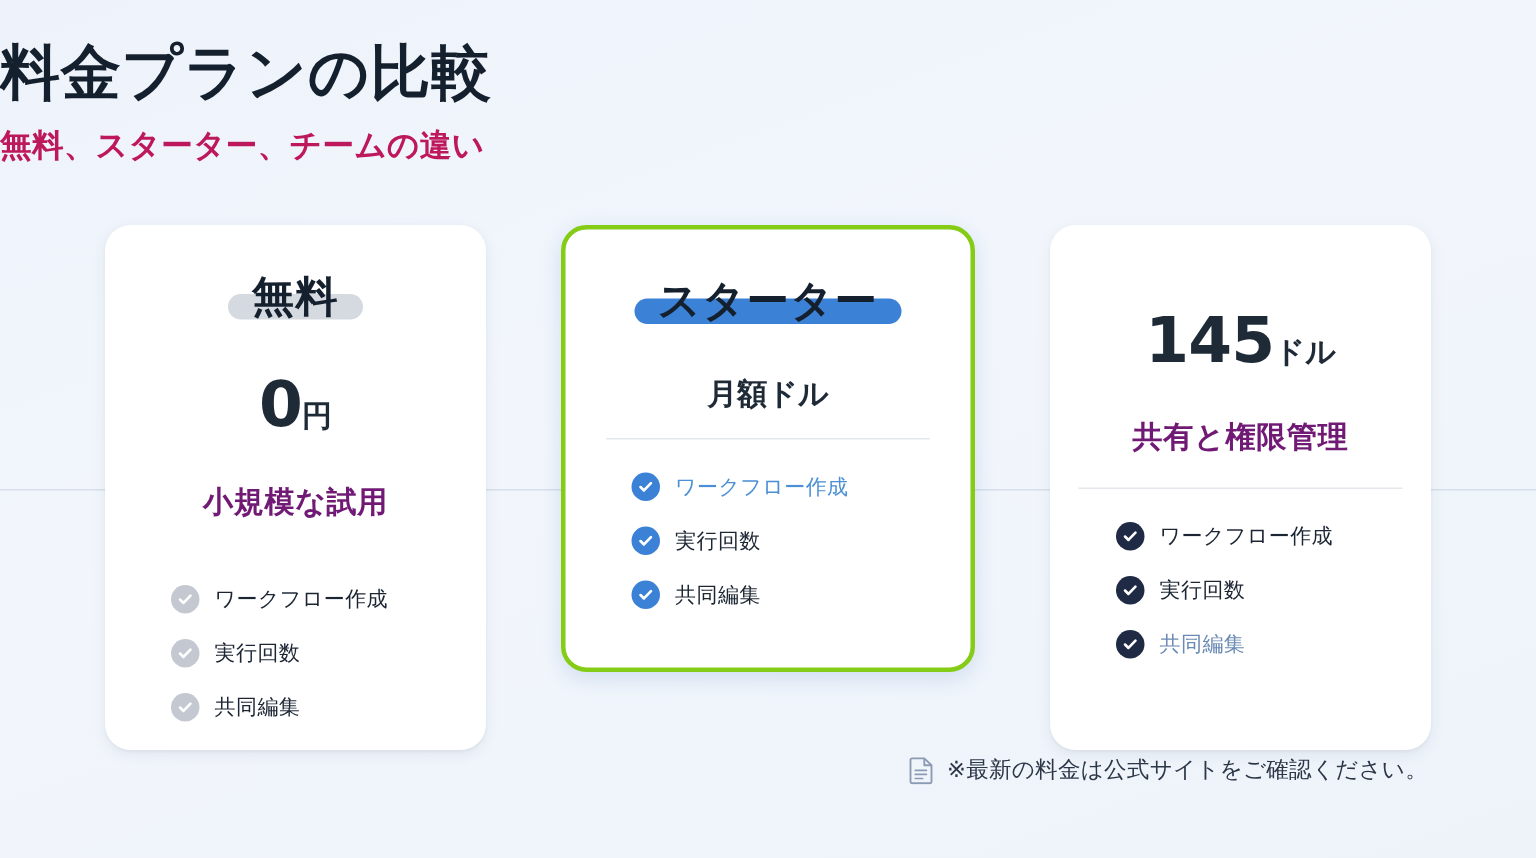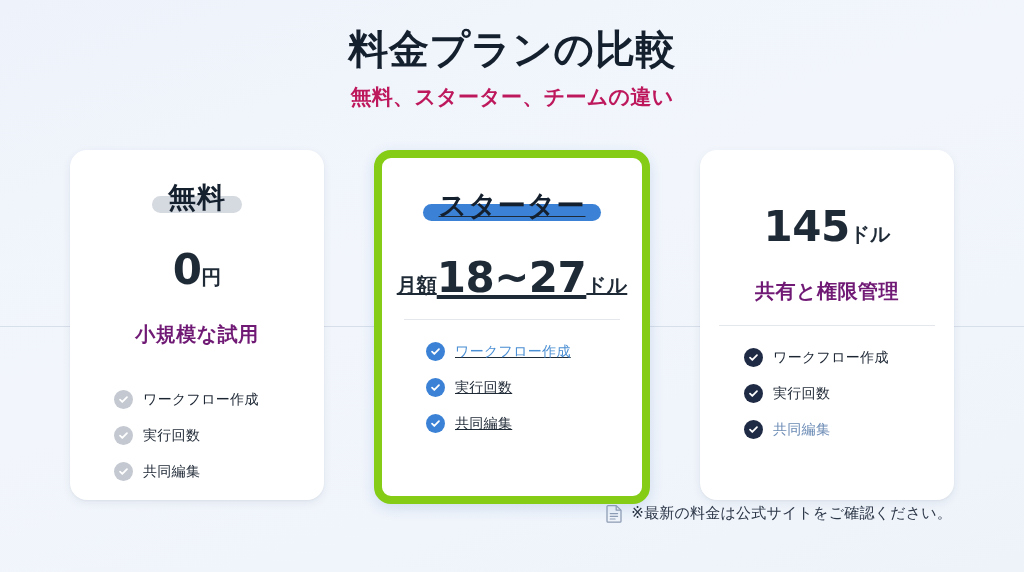--- a/index.html
+++ b/index.html
@@ -33,21 +33,20 @@
     background: #d2dae6;
     opacity: .85;
   }
 
   
   .header {
     position: absolute;
     top: 26px;
     left: 0;
     right: 0;
-    text-align: center;
   }
   .title {
     font-size: 40px;
     font-weight: 700;
     letter-spacing: .5px;
     color: #15202e;
     line-height: 1.18;
     margin: 0;
   }
   .subtitle {
@@ -76,24 +75,23 @@
     background: #ffffff;
     border-radius: 17px;
     box-shadow: 0 3px 10px rgba(31, 50, 85, 0.07), 0 1px 2px rgba(31, 50, 85, 0.05);
     padding: 22px 26px 18px 26px;
     display: flex;
     flex-direction: column;
     align-items: center;
   }
   .card.highlight {
     width: 276px;
-    height: 354px;
-    border: 8px solid #84cc16;
+    height: 298px;
+    border: 3px solid #84cc16;
     box-shadow: 0 4px 14px rgba(37, 99, 180, 0.16);
-    text-decoration: underline;
   }
 
   
   .plan-name-wrap {
     position: relative;
     display: inline-block;
     margin-top: 8px;
     padding: 0 16px 0 16px;
   }
   .plan-pill {
@@ -255,21 +253,20 @@
     </div>
 
     <div class="card highlight">
       <div class="plan-name-wrap">
         <span class="plan-pill" style="background-color: rgb(59, 130, 214);"></span>
         <span class="plan-name">スターター</span>
       </div>
 
       <div class="price">
         <span class="small">月額</span>
-        <span class="big">18~27</span>
         <span class="small">ドル</span>
       </div>
 
       <div class="divider"></div>
 
       <ul class="features">
         <li class="feature">
           <span class="check" style="background-color: rgb(59, 130, 214);">
             <svg width="11" height="11" viewBox="0 0 12 12" aria-hidden="true">
                 <path d="M2.2 6.2 L4.7 8.7 L9.8 3.4" fill="none" stroke="#ffffff" stroke-width="1.9" stroke-linecap="round" stroke-linejoin="round"></path>

